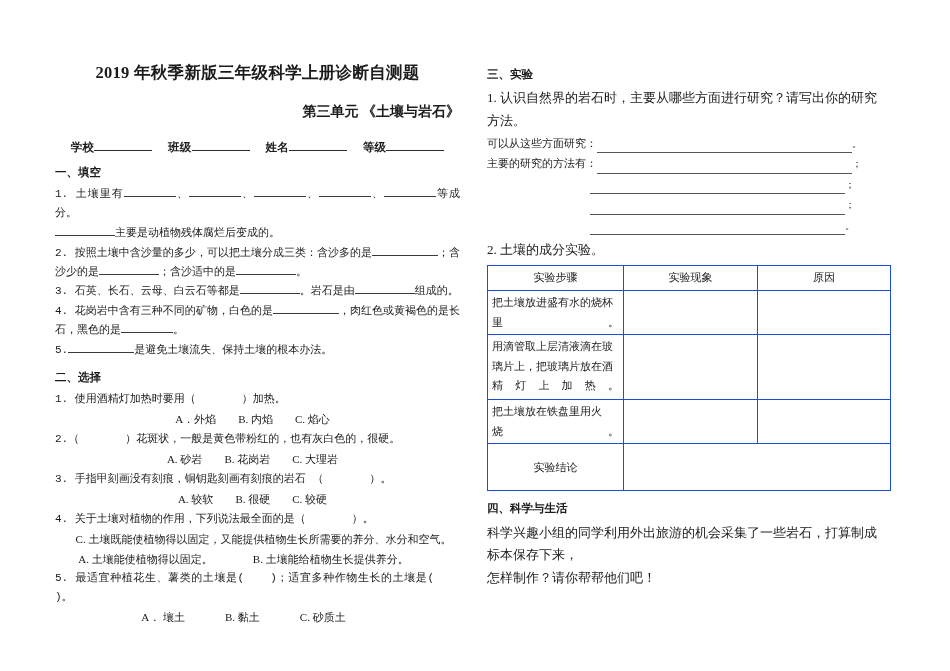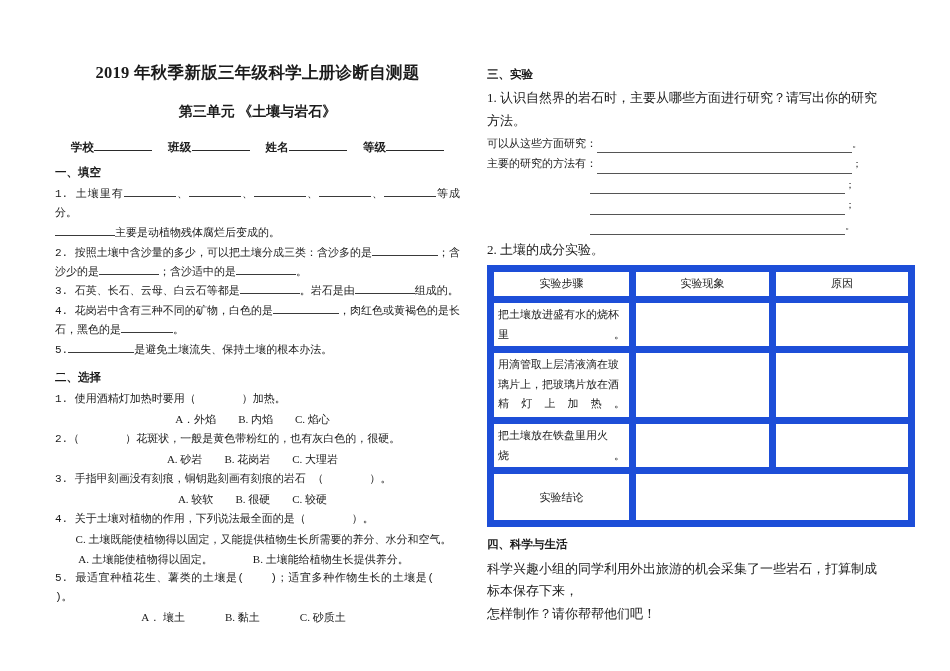--- a/index.html
+++ b/index.html
@@ -36,21 +36,21 @@
     font-size: 16.5px;
     font-weight: bold;
     text-align: center;
     letter-spacing: 0.3px;
     margin: 0 0 20px 0;
     line-height: 1.3;
   }
   .doc-subtitle {
     font-size: 14px;
     font-weight: bold;
-    text-align: center;
+    text-align: right;
     margin: 0 0 18px 0;
     line-height: 1.3;
   }
   .idline {
     font-size: 11.5px;
     font-weight: bold;
     text-align: center;
     margin: 0 0 9px 0;
     letter-spacing: 0.2px;
   }
@@ -127,21 +127,21 @@
   }
   .punc { font-size: 10px; }
 
   table.exp {
     border-collapse: collapse;
     width: 376px;
     margin: 3px 0 0 0;
     table-layout: fixed;
   }
   table.exp td, table.exp th {
-    border: 7px solid #1d4ed8;
+    border: 1px solid #1d4ed8;
     font-size: 11px;
     line-height: 1.78;
     padding: 2px 4px;
     vertical-align: top;
     font-weight: normal;
     text-align: left;
     margin-left: 26px;
   }
   table.exp th {
     text-align: center;

